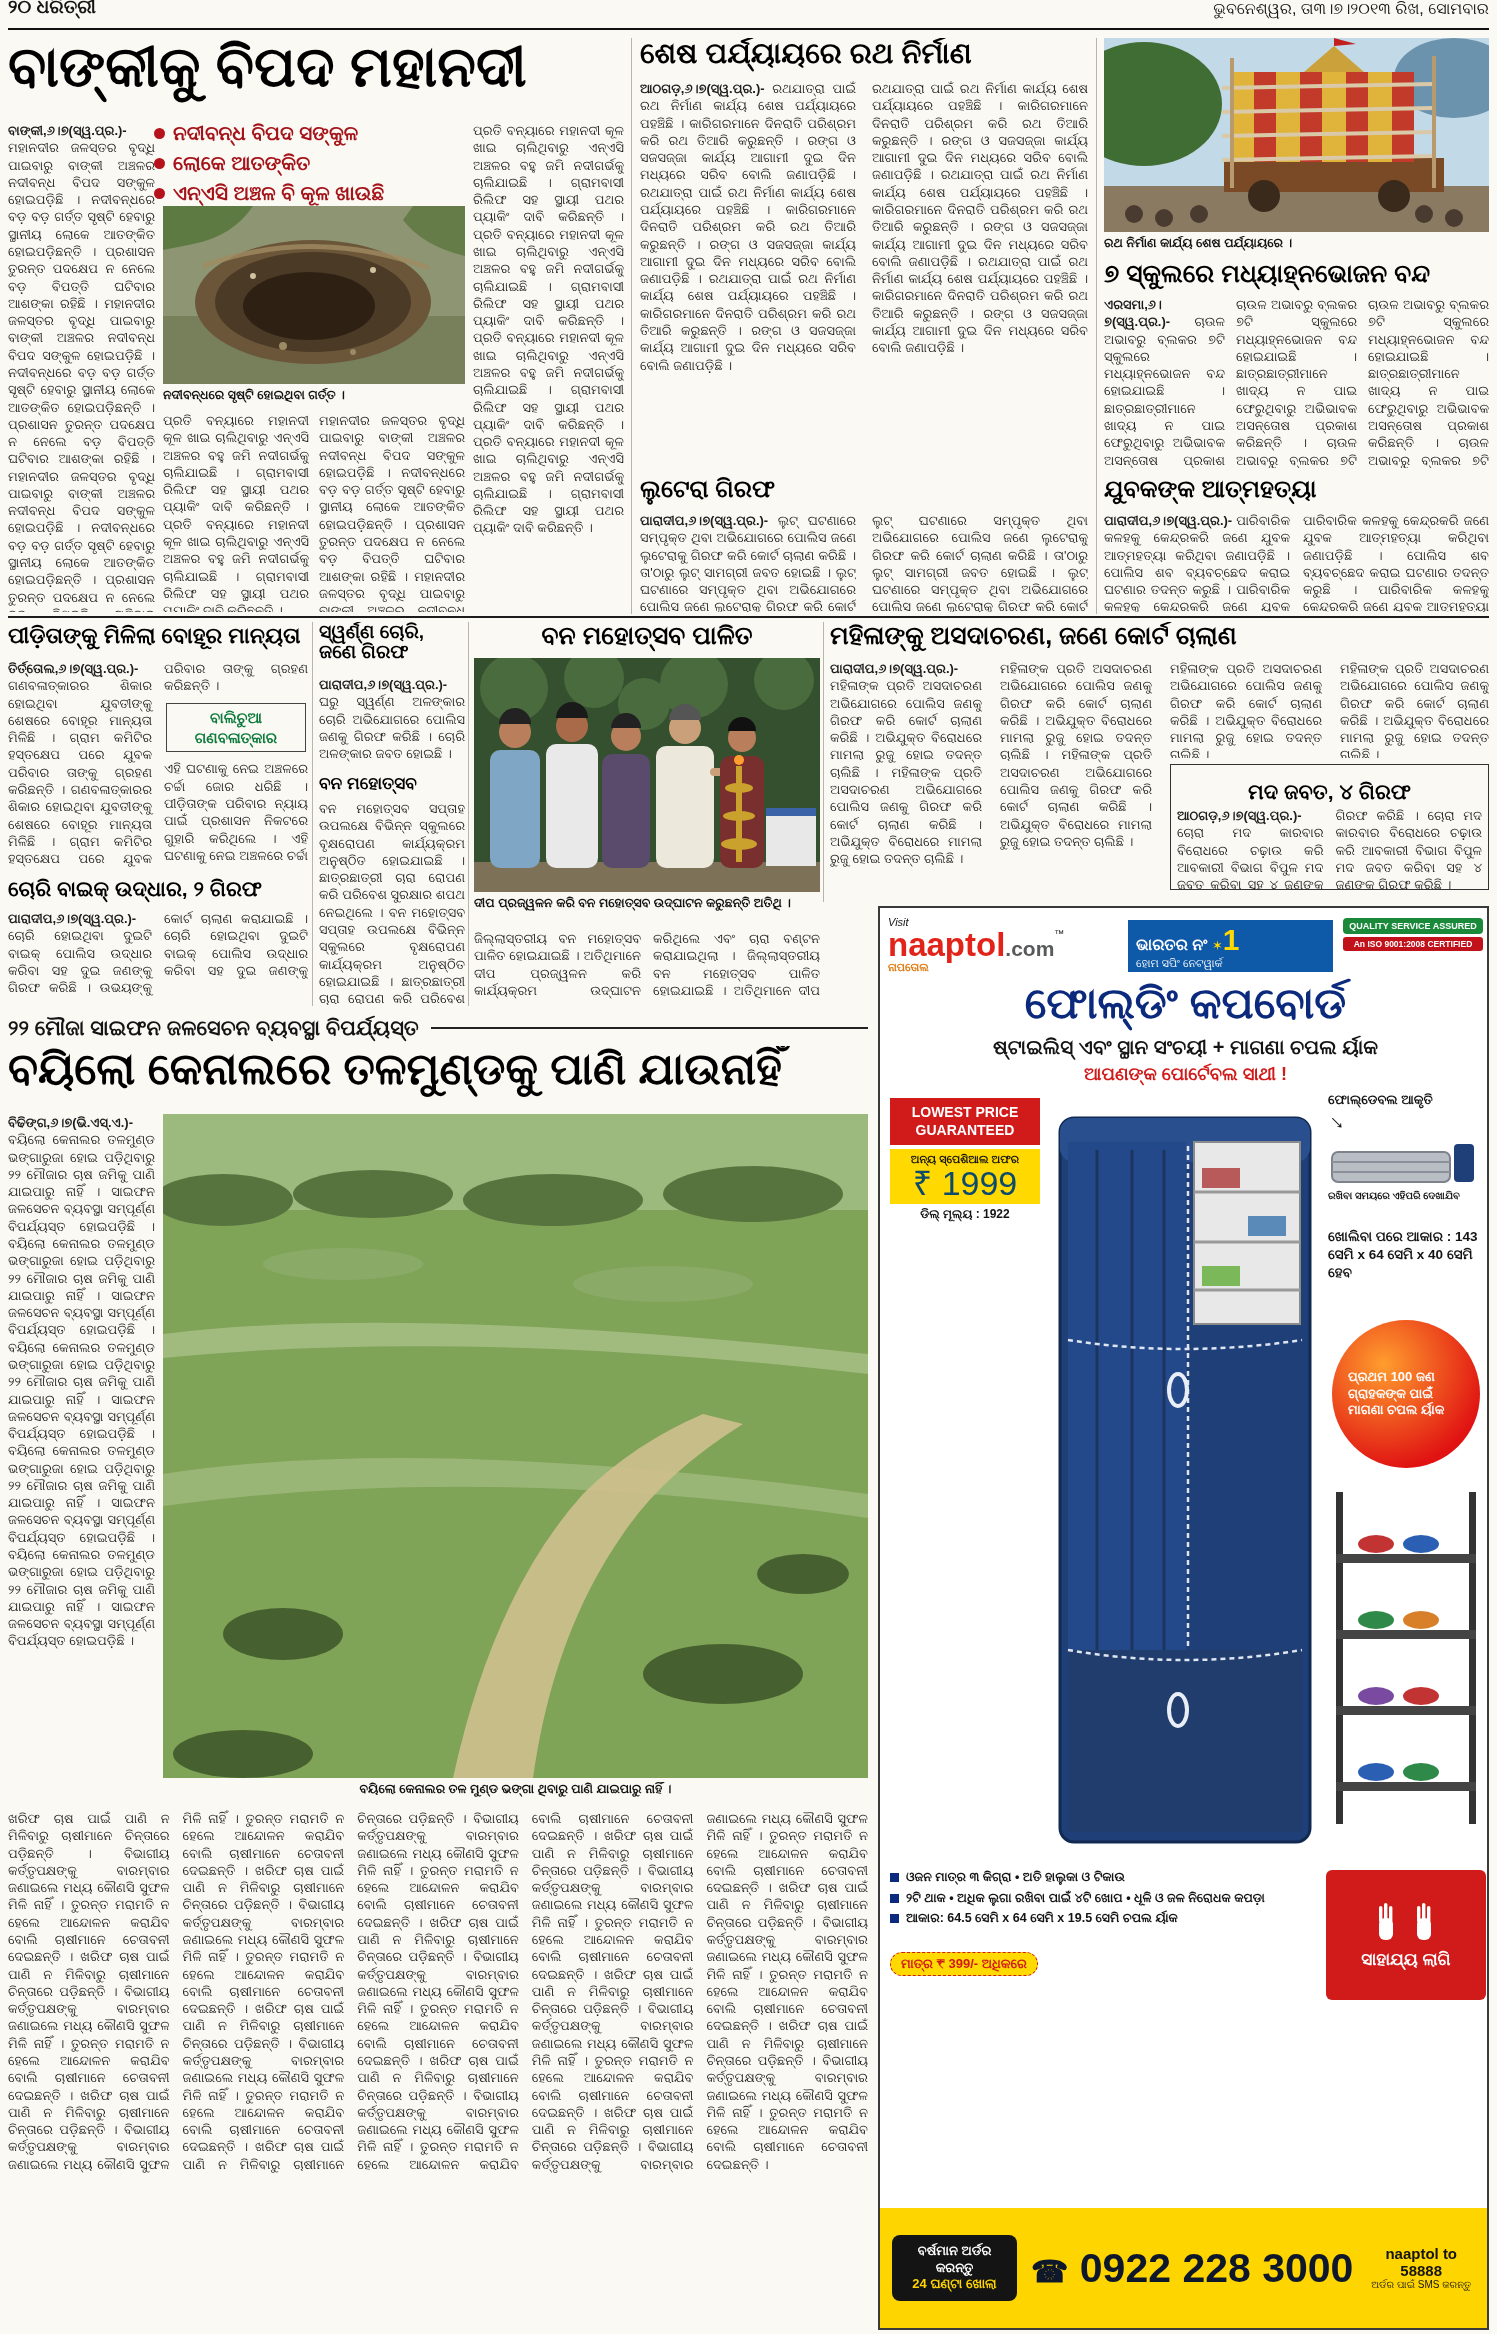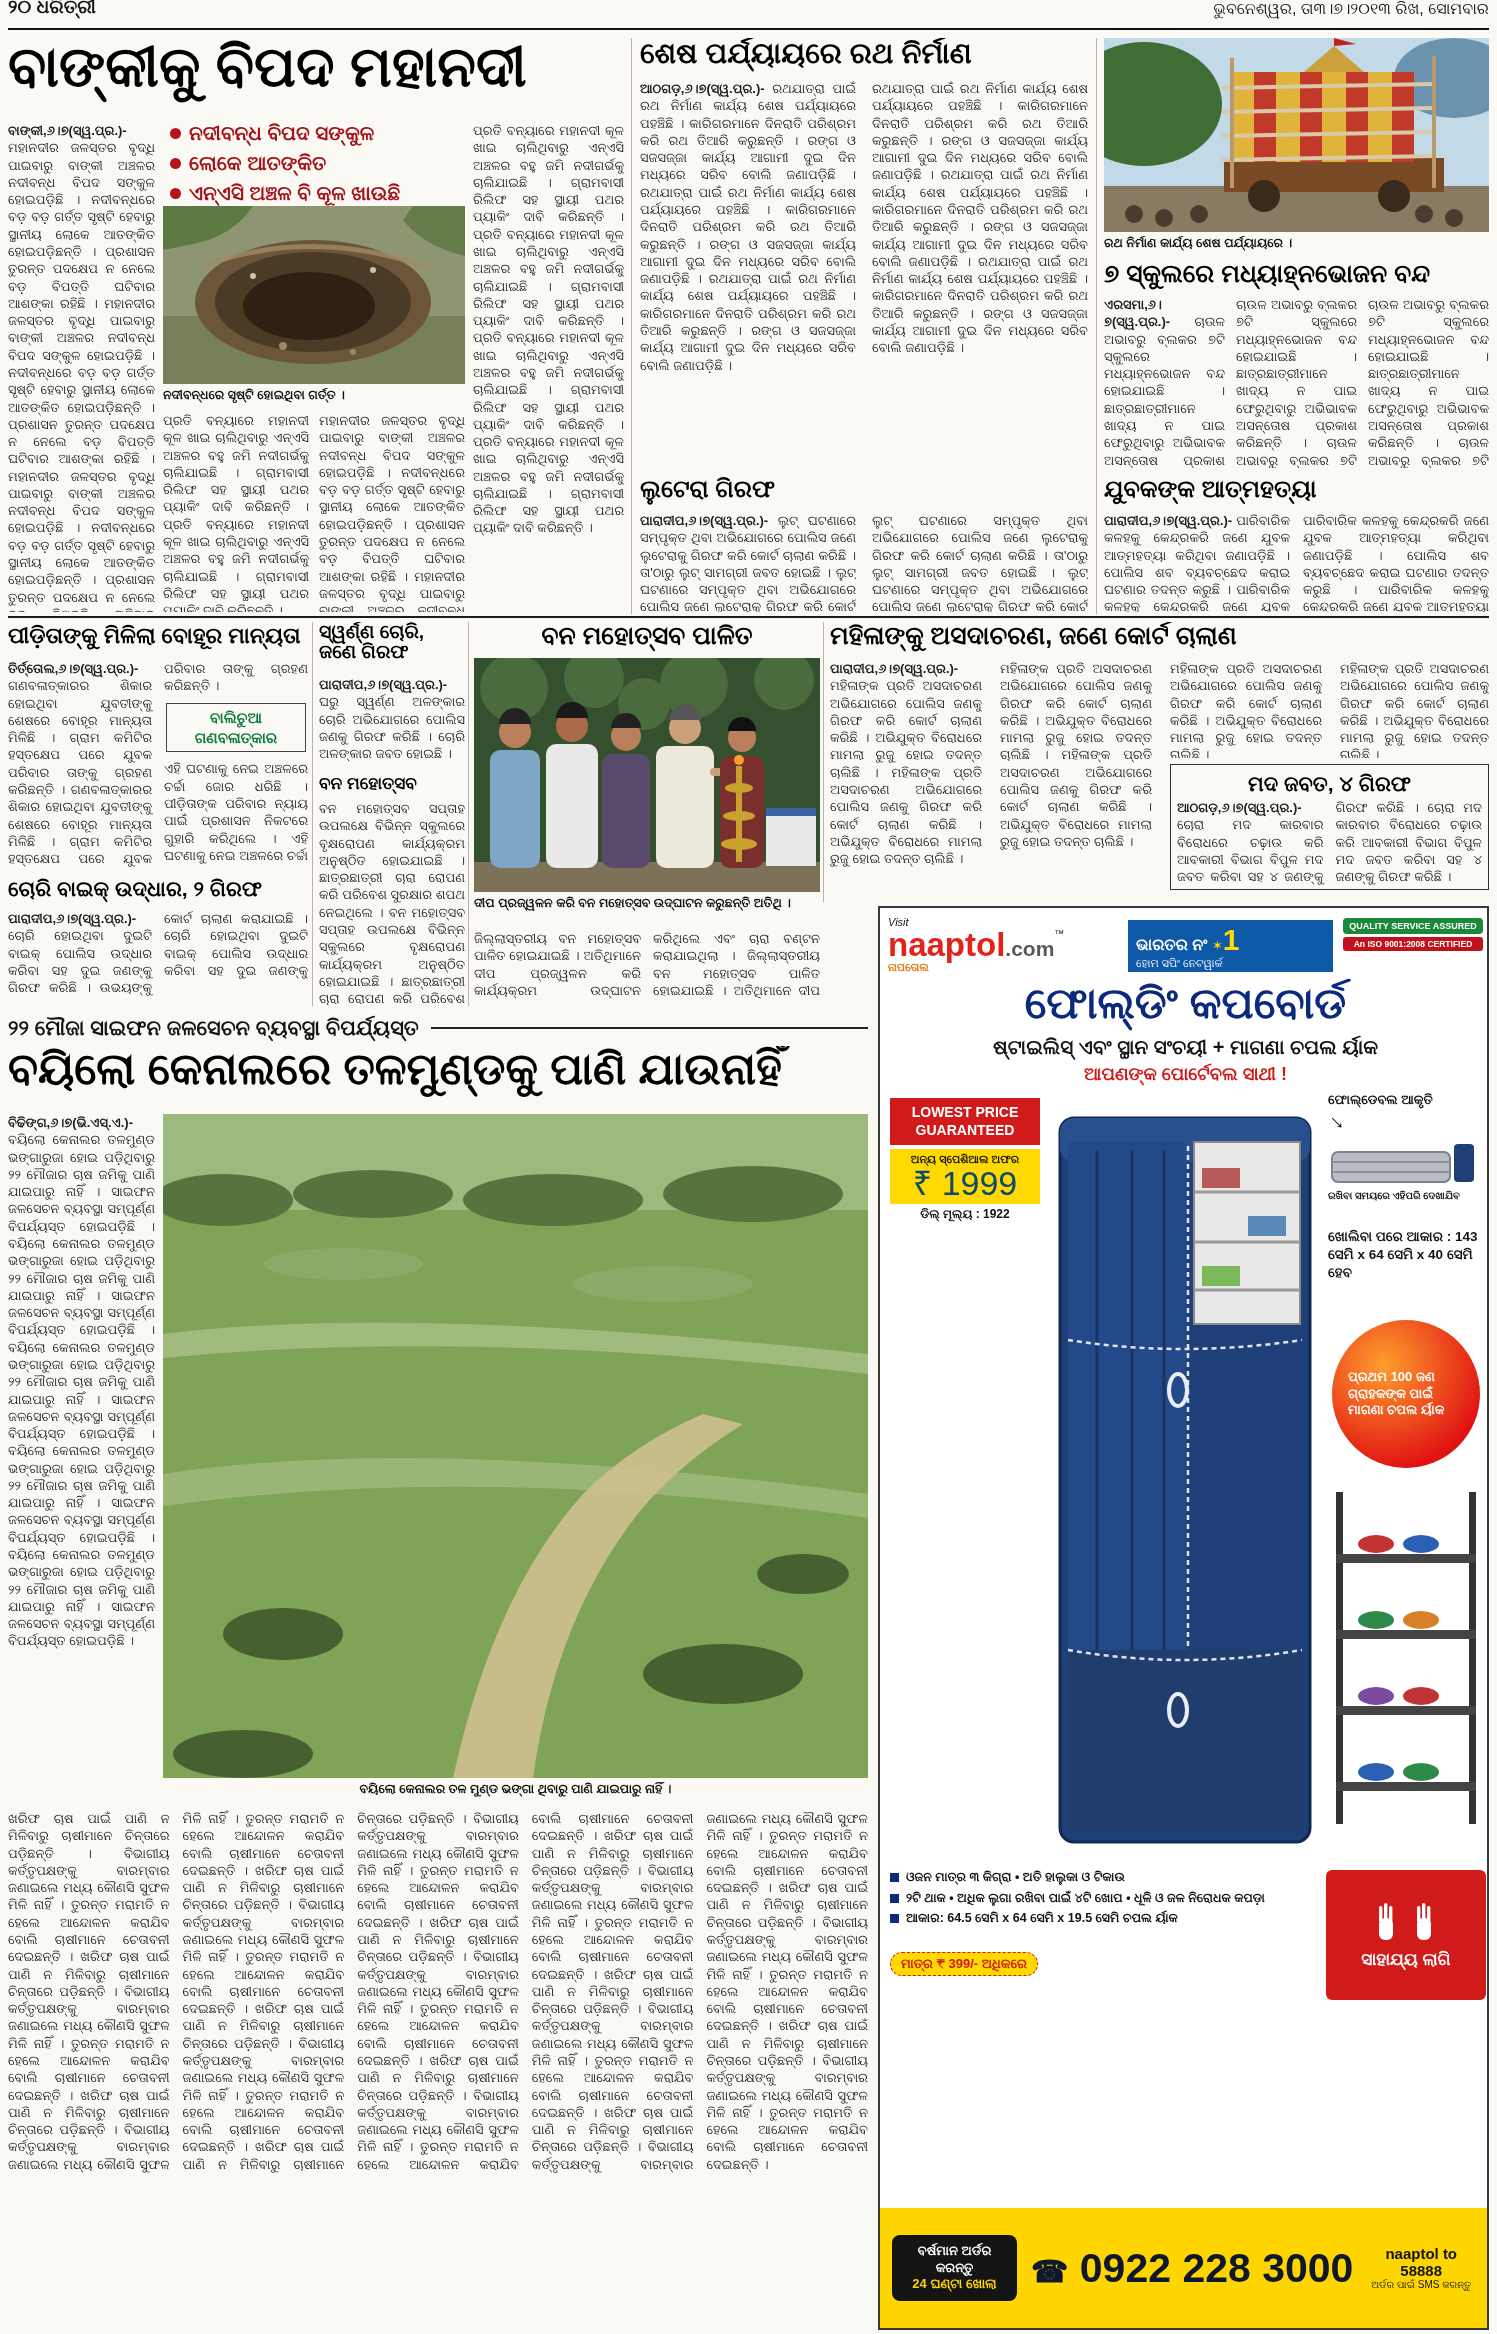--- a/index.html
+++ b/index.html
@@ -57,21 +57,21 @@
     <span style="font-size:16px">ଭୁବନେଶ୍ୱର, ତା୩।୭।୨୦୧୩ ରିଖ, ସୋମବାର</span>
   </div>
 
   <div class="c headline" style="left:8px;top:38px;width:616px;height:78px;font-size:56px">ବାଙ୍କୀକୁ ବିପଦ ମହାନଦୀ</div>
 
   <div class="c body-text" style="left:8px;top:122px;width:147px;height:490px">
     <span class="dateline">ବାଙ୍କୀ,୬।୭(ସ୍ୱ.ପ୍ର.)-</span>
     <span>ମହାନଦୀର ଜଳସ୍ତର ବୃଦ୍ଧି ପାଇବାରୁ ବାଙ୍କୀ ଅଞ୍ଚଳର ନଦୀବନ୍ଧ ବିପଦ ସଙ୍କୁଳ ହୋଇପଡ଼ିଛି । ନଦୀବନ୍ଧରେ ବଡ଼ ବଡ଼ ଗର୍ତ୍ତ ସୃଷ୍ଟି ହେବାରୁ ସ୍ଥାନୀୟ ଲୋକେ ଆତଙ୍କିତ ହୋଇପଡ଼ିଛନ୍ତି । ପ୍ରଶାସନ ତୁରନ୍ତ ପଦକ୍ଷେପ ନ ନେଲେ ବଡ଼ ବିପତ୍ତି ଘଟିବାର ଆଶଙ୍କା ରହିଛି । ମହାନଦୀର ଜଳସ୍ତର ବୃଦ୍ଧି ପାଇବାରୁ ବାଙ୍କୀ ଅଞ୍ଚଳର ନଦୀବନ୍ଧ ବିପଦ ସଙ୍କୁଳ ହୋଇପଡ଼ିଛି । ନଦୀବନ୍ଧରେ ବଡ଼ ବଡ଼ ଗର୍ତ୍ତ ସୃଷ୍ଟି ହେବାରୁ ସ୍ଥାନୀୟ ଲୋକେ ଆତଙ୍କିତ ହୋଇପଡ଼ିଛନ୍ତି । ପ୍ରଶାସନ ତୁରନ୍ତ ପଦକ୍ଷେପ ନ ନେଲେ ବଡ଼ ବିପତ୍ତି ଘଟିବାର ଆଶଙ୍କା ରହିଛି । ମହାନଦୀର ଜଳସ୍ତର ବୃଦ୍ଧି ପାଇବାରୁ ବାଙ୍କୀ ଅଞ୍ଚଳର ନଦୀବନ୍ଧ ବିପଦ ସଙ୍କୁଳ ହୋଇପଡ଼ିଛି । ନଦୀବନ୍ଧରେ ବଡ଼ ବଡ଼ ଗର୍ତ୍ତ ସୃଷ୍ଟି ହେବାରୁ ସ୍ଥାନୀୟ ଲୋକେ ଆତଙ୍କିତ ହୋଇପଡ଼ିଛନ୍ତି । ପ୍ରଶାସନ ତୁରନ୍ତ ପଦକ୍ଷେପ ନ ନେଲେ ବଡ଼ ବିପତ୍ତି ଘଟିବାର ଆଶଙ୍କା ରହିଛି । ମହାନଦୀର ଜଳସ୍ତର ବୃଦ୍ଧି ପାଇବାରୁ ବାଙ୍କୀ ଅଞ୍ଚଳର ନଦୀବନ୍ଧ ବିପଦ ସଙ୍କୁଳ ହୋଇପଡ଼ିଛି । ନଦୀବନ୍ଧରେ ବଡ଼ ବଡ଼ ଗର୍ତ୍ତ ସୃଷ୍ଟି ହେବାରୁ ସ୍ଥାନୀୟ ଲୋକେ ଆତଙ୍କିତ ହୋଇପଡ଼ିଛନ୍ତି । ପ୍ରଶାସନ ତୁରନ୍ତ ପଦକ୍ଷେପ ନ ନେଲେ ବଡ଼ ବିପତ୍ତି ଘଟିବାର ଆଶଙ୍କା ରହିଛି ।</span>
   </div>
 
-  <div class="c" style="left:170px;top:122px;width:302px;height:80px">
+  <div class="c" style="left:154px;top:122px;width:302px;height:80px">
     <div class="bullet-row">
         <span class="bullet-dot"></span>
         <span class="bullet-txt">ନଦୀବନ୍ଧ ବିପଦ ସଙ୍କୁଳ</span>
       </div>
     <div class="bullet-row">
         <span class="bullet-dot"></span>
         <span class="bullet-txt">ଲୋକେ ଆତଙ୍କିତ</span>
       </div>
     <div class="bullet-row">
         <span class="bullet-dot"></span>
@@ -267,21 +267,21 @@
   <div class="c body-text" style="left:1000px;top:660px;width:152px;height:242px">
     <span>ମହିଳାଙ୍କ ପ୍ରତି ଅସଦାଚରଣ ଅଭିଯୋଗରେ ପୋଲିସ ଜଣକୁ ଗିରଫ କରି କୋର୍ଟ ଚାଲାଣ କରିଛି । ଅଭିଯୁକ୍ତ ବିରୋଧରେ ମାମଲା ରୁଜୁ ହୋଇ ତଦନ୍ତ ଚାଲିଛି । ମହିଳାଙ୍କ ପ୍ରତି ଅସଦାଚରଣ ଅଭିଯୋଗରେ ପୋଲିସ ଜଣକୁ ଗିରଫ କରି କୋର୍ଟ ଚାଲାଣ କରିଛି । ଅଭିଯୁକ୍ତ ବିରୋଧରେ ମାମଲା ରୁଜୁ ହୋଇ ତଦନ୍ତ ଚାଲିଛି ।</span>
   </div>
   <div class="c body-text" style="left:1170px;top:660px;width:152px;height:98px">
     <span>ମହିଳାଙ୍କ ପ୍ରତି ଅସଦାଚରଣ ଅଭିଯୋଗରେ ପୋଲିସ ଜଣକୁ ଗିରଫ କରି କୋର୍ଟ ଚାଲାଣ କରିଛି । ଅଭିଯୁକ୍ତ ବିରୋଧରେ ମାମଲା ରୁଜୁ ହୋଇ ତଦନ୍ତ ଚାଲିଛି ।</span>
   </div>
   <div class="c body-text" style="left:1340px;top:660px;width:149px;height:98px">
     <span>ମହିଳାଙ୍କ ପ୍ରତି ଅସଦାଚରଣ ଅଭିଯୋଗରେ ପୋଲିସ ଜଣକୁ ଗିରଫ କରି କୋର୍ଟ ଚାଲାଣ କରିଛି । ଅଭିଯୁକ୍ତ ବିରୋଧରେ ମାମଲା ରୁଜୁ ହୋଇ ତଦନ୍ତ ଚାଲିଛି ।</span>
   </div>
 
-  <div class="c" style="left:1170px;top:764px;width:319px;height:126px;border:1.5px solid #333;padding:8px 6px;overflow:hidden">
+  <div class="c" style="left:1170px;top:764px;width:319px;height:126px;border:1.5px solid #333;padding:16px 6px;overflow:hidden">
     <div class="headline" style="font-size:21px;text-align:center;height:26px">ମଦ ଜବତ, ୪ ଗିରଫ</div>
     <div class="body-text cols2" style="height:98px">
       <span class="dateline">ଆଠଗଡ଼,୬।୭(ସ୍ୱ.ପ୍ର.)-</span>
       <span>ଚୋରା ମଦ କାରବାର ବିରୋଧରେ ଚଢ଼ାଉ କରି ଆବକାରୀ ବିଭାଗ ବିପୁଳ ମଦ ଜବତ କରିବା ସହ ୪ ଜଣଙ୍କୁ ଗିରଫ କରିଛି । ଚୋରା ମଦ କାରବାର ବିରୋଧରେ ଚଢ଼ାଉ କରି ଆବକାରୀ ବିଭାଗ ବିପୁଳ ମଦ ଜବତ କରିବା ସହ ୪ ଜଣଙ୍କୁ ଗିରଫ କରିଛି ।</span>
     </div>
   </div>
 
   <div class="c headline" style="left:8px;top:878px;width:300px;height:28px;font-size:21px">ଚୋରି ବାଇକ୍ ଉଦ୍ଧାର, ୨ ଗିରଫ</div>
   <div class="c body-text cols2" style="left:8px;top:910px;width:300px;height:96px">
     <span class="dateline">ପାରାଦୀପ,୬।୭(ସ୍ୱ.ପ୍ର.)-</span>

